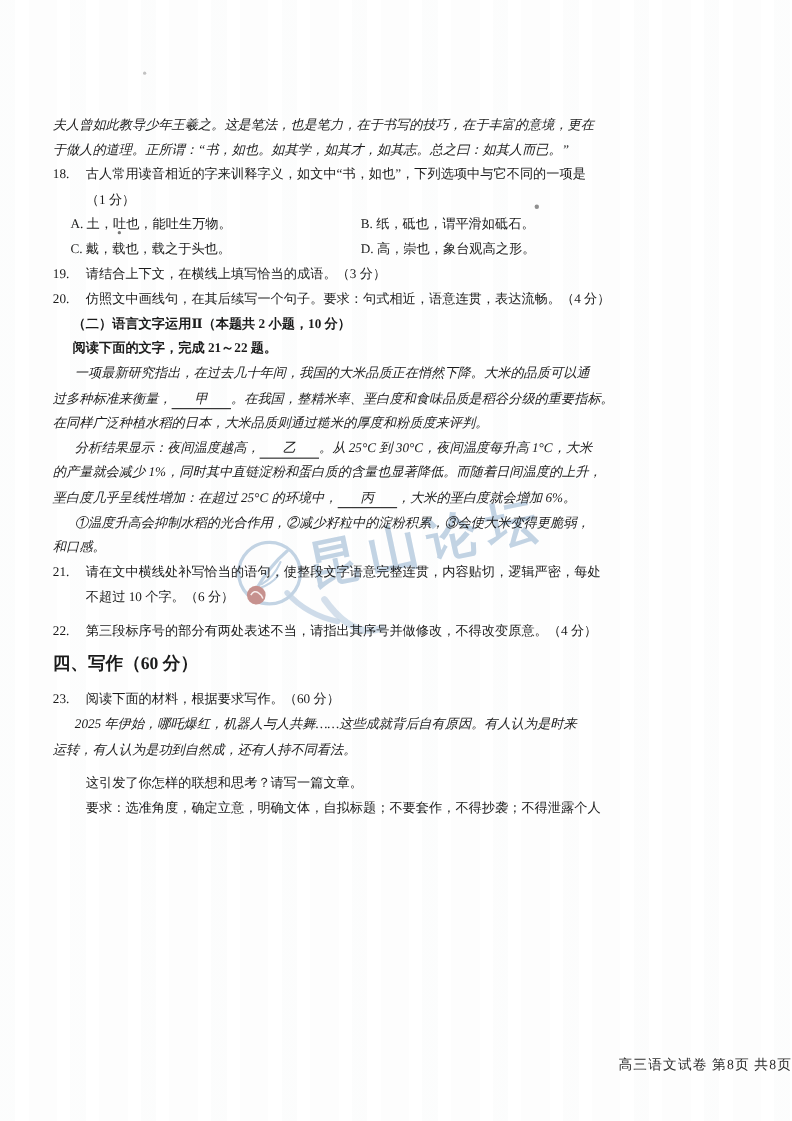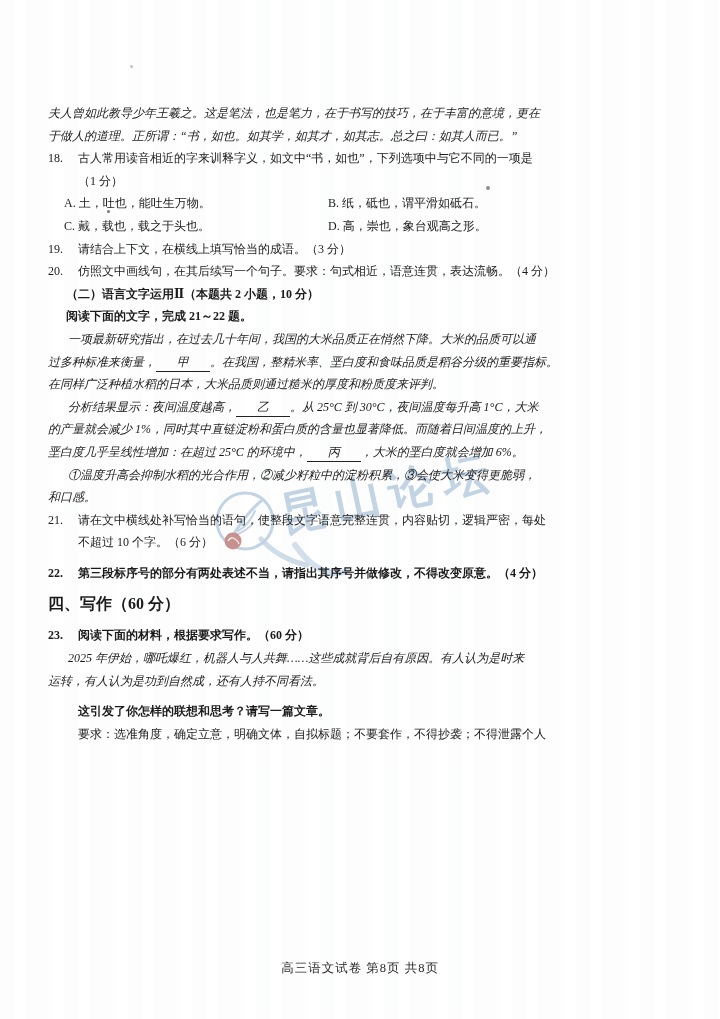--- a/index.html
+++ b/index.html
@@ -25,36 +25,36 @@
   .line{font-size:12px;line-height:22.6px;white-space:nowrap;}
   .kai,.kai-ind{font-style:italic;}
   .kai-ind{padding-left:20px;}
   .song-ind{padding-left:30px;}
   .sub{padding-left:30px;}
   .boldind{font-weight:bold;padding-left:18px;}
   .sec{font-weight:bold;font-size:16px;line-height:24px;}
   .q .num{display:inline-block;width:30px;}
   .opts{padding-left:16px;display:flex;}
   .opts .opt:first-child{width:264px;}
-  .mt{margin-top:8px;font-weight:bold;}
+  .mt{margin-top:8px;}
   .blank{
     display:inline-block;min-width:54px;text-align:center;
     border-bottom:1.5px solid #222;line-height:17px;font-style:italic;
   }
   
   .watermark{position:absolute;left:183px;top:441px;width:330px;height:160px;opacity:0.6;}
   .wm-text{
     position:absolute;left:98px;top:44px;
     font-size:46px;font-weight:bold;letter-spacing:9px;white-space:nowrap;
     color:#9cb8d3;transform:rotate(-12deg);transform-origin:0 50%;
     font-family:"Liberation Serif",serif;
   }
   .footer{
     position:absolute;left:0;width:720px;top:960px;
-    text-align:center;font-size:12.5px;letter-spacing:1px;color:#2a2a2a;
+    text-align:right;font-size:12.5px;letter-spacing:1px;color:#2a2a2a;
   }
   .speck{position:absolute;border-radius:50%;}
   .speck.s1{left:486px;top:186px;width:4px;height:4px;background:#8f8f8f;}
   .speck.s2{left:130px;top:65px;width:3px;height:3px;background:#c2c2c2;}
   .speck.s3{left:107px;top:210px;width:3px;height:3px;background:#777;}
 </style>
 </head>
 <body>
 
 <div class="page">

